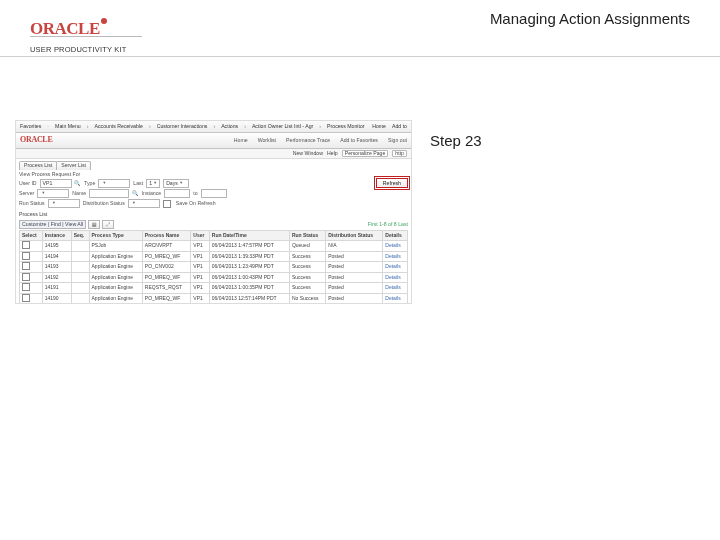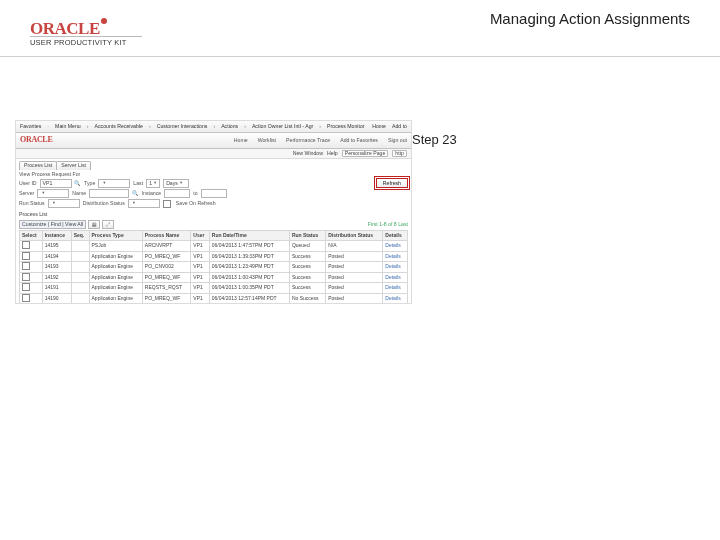--- a/index.html
+++ b/index.html
@@ -39,38 +39,38 @@
     background: #c74440;
     margin-left: 1px;
     vertical-align: 10px;
   }
   .logo-sub {
     font-size: 7.5px;
     letter-spacing: 0.2px;
     color: #333;
     margin-top: -1px;
     border-top: 1px solid #bbb;
-    padding-top: 2px;
+    padding-top: 9px;
     width: 112px;
   }
   .page-title {
     position: absolute;
     right: 30px;
     top: 10px;
     font-size: 15px;
     font-weight: 400;
   }
 
   
   .instruction {
     position: absolute;
-    left: 412px;
+    left: 430px;
     top: 132px;
     width: 260px;
-    font-size: 13px;
+    font-size: 15px;
   }
   .instruction .step {
     margin-bottom: 22px;
   }
 
   
   .shot {
     position: absolute;
     left: 15px;
     top: 120px;

